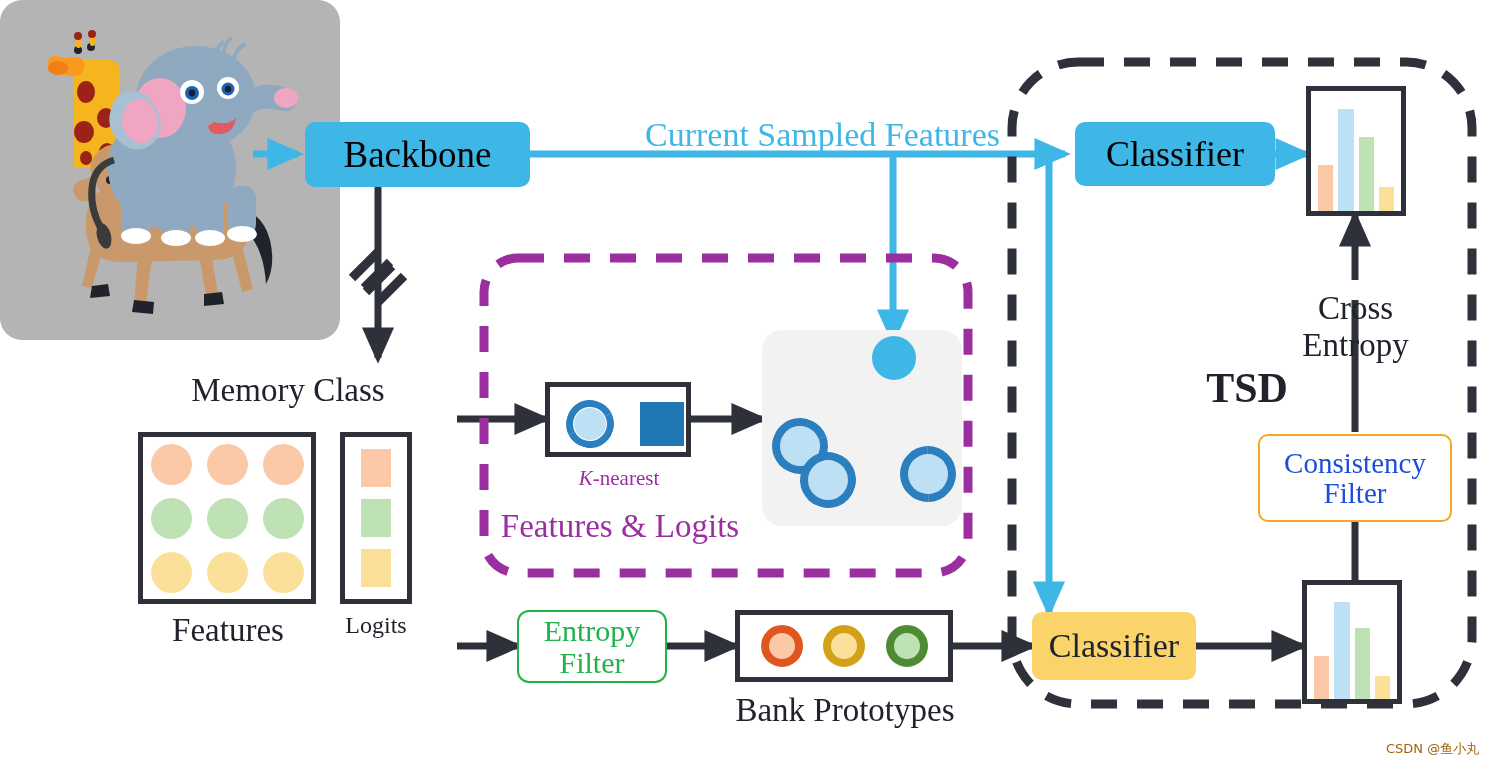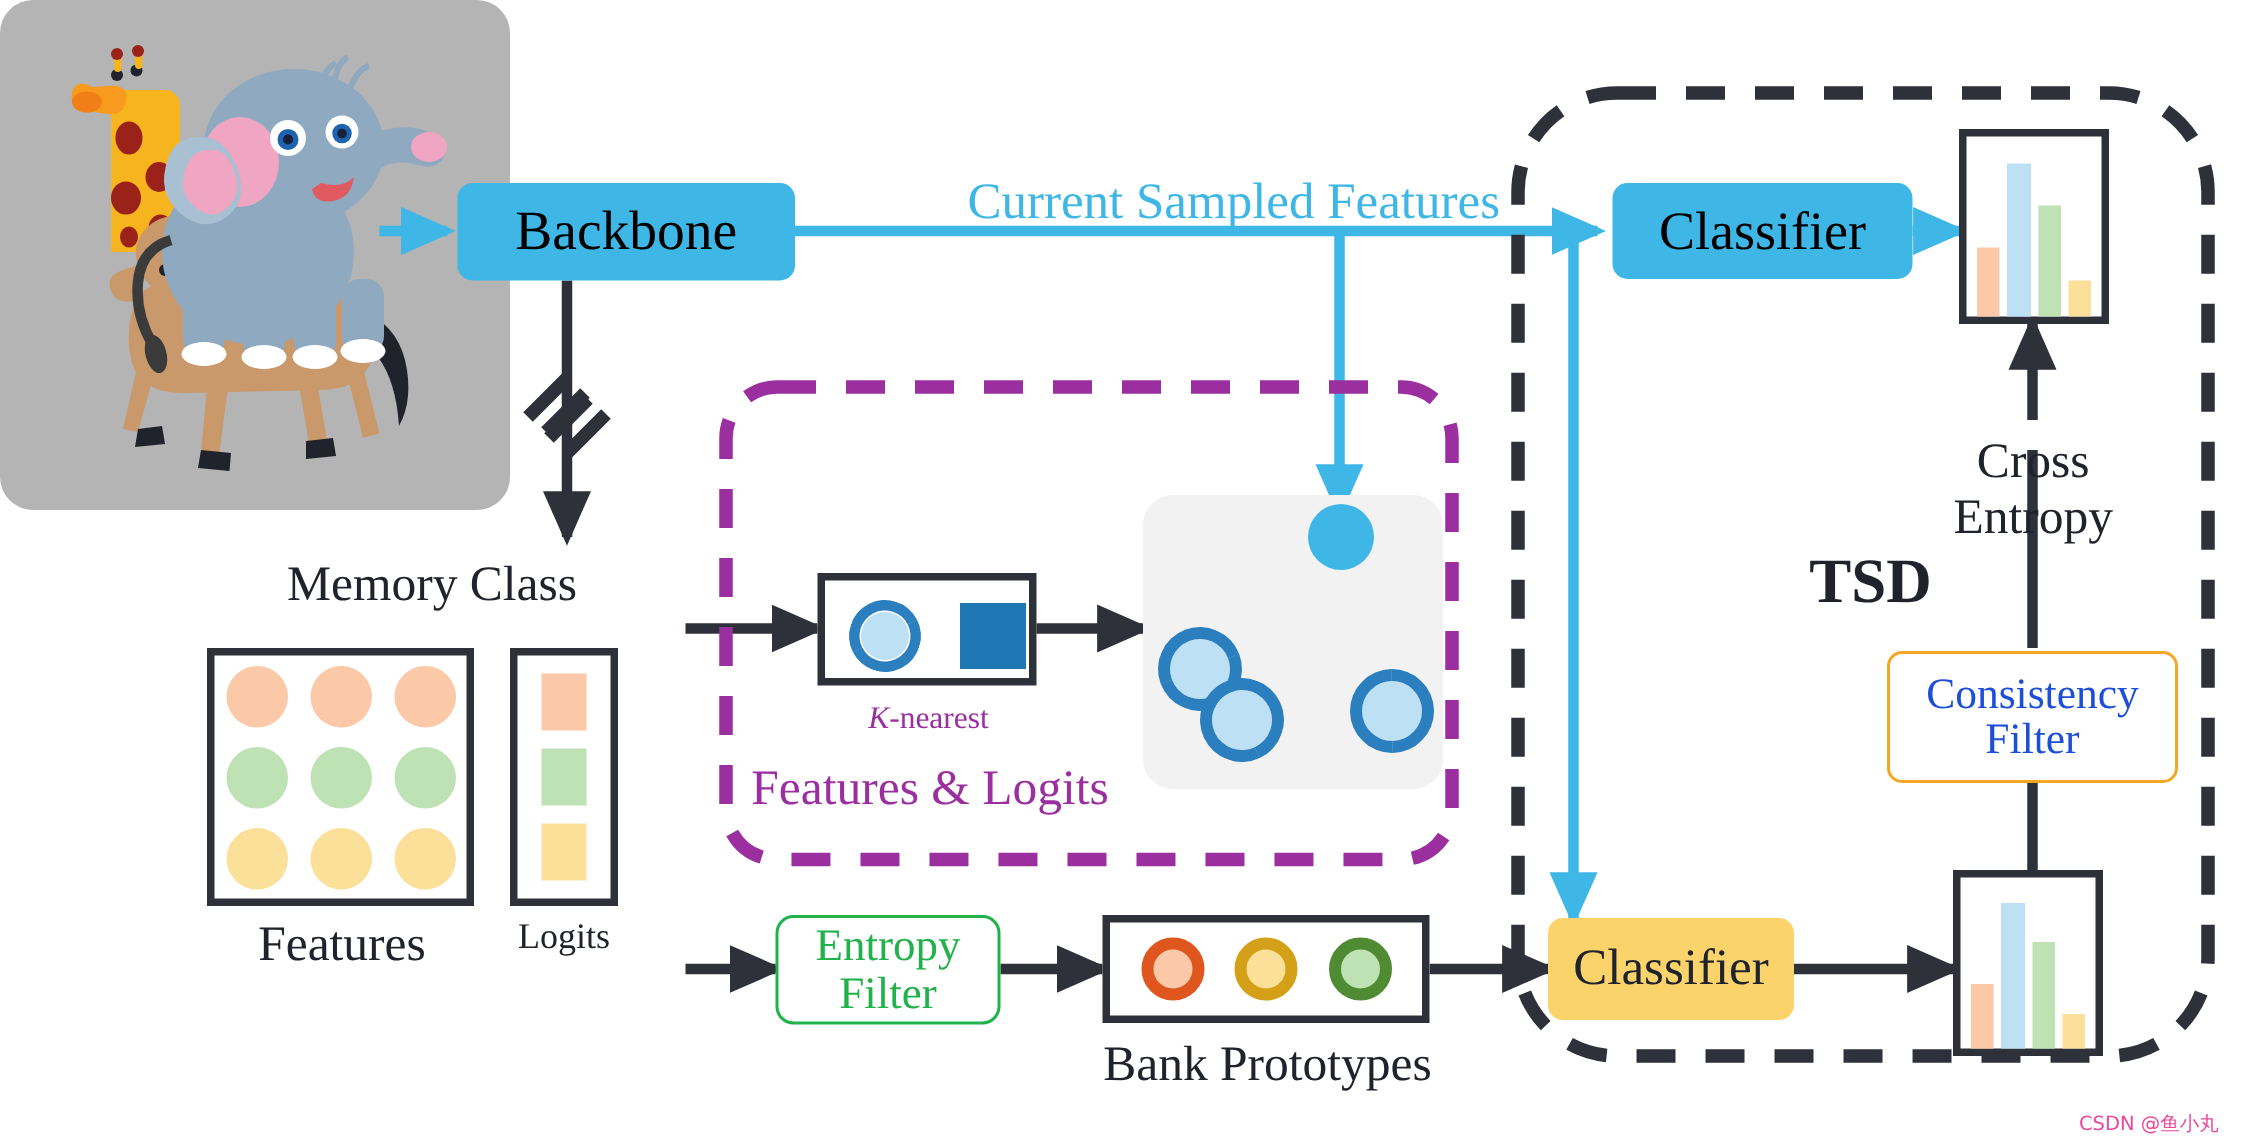--- a/index.html
+++ b/index.html
@@ -47,21 +47,21 @@
   .bar{width:20px;}
 
   .graph-card{position:absolute;background:#F2F2F2;border-radius:20px;}
   .ring-arc{position:absolute;border-radius:50%;box-sizing:border-box;}
   .solid-node{position:absolute;border-radius:50%;background:#3FB7E6;}
 
   .knn-inner{position:absolute;display:flex;align-items:center;gap:26px;}
   .knn-circle{position:relative;width:48px;height:48px;}
   .knn-square{width:44px;height:44px;background:#1F77B4;}
 
-  .watermark{position:absolute;color:#ec4899;font-size:13px;
+  .watermark{position:absolute;color:#a16207;font-size:13px;
              font-family:"DejaVu Sans","Liberation Sans",sans-serif;}
 </style>
 </head>
 <body>
 
 <div id="stage">
 
   <svg id="canvas" viewBox="0 0 1506 763">
     <defs>
       <marker id="arrDark" viewBox="0 0 10 10" refX="8.4" refY="5" markerWidth="5.2" markerHeight="5.2" orient="auto-start-reverse">

